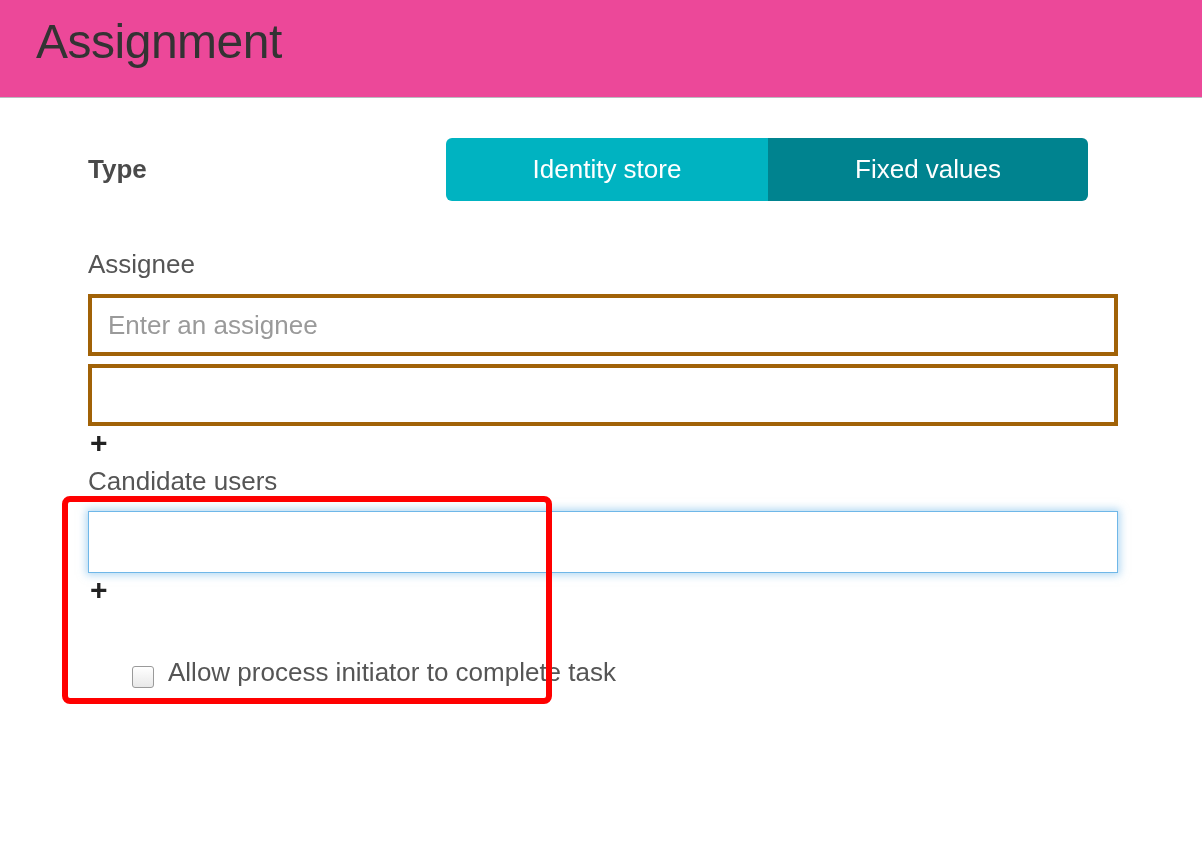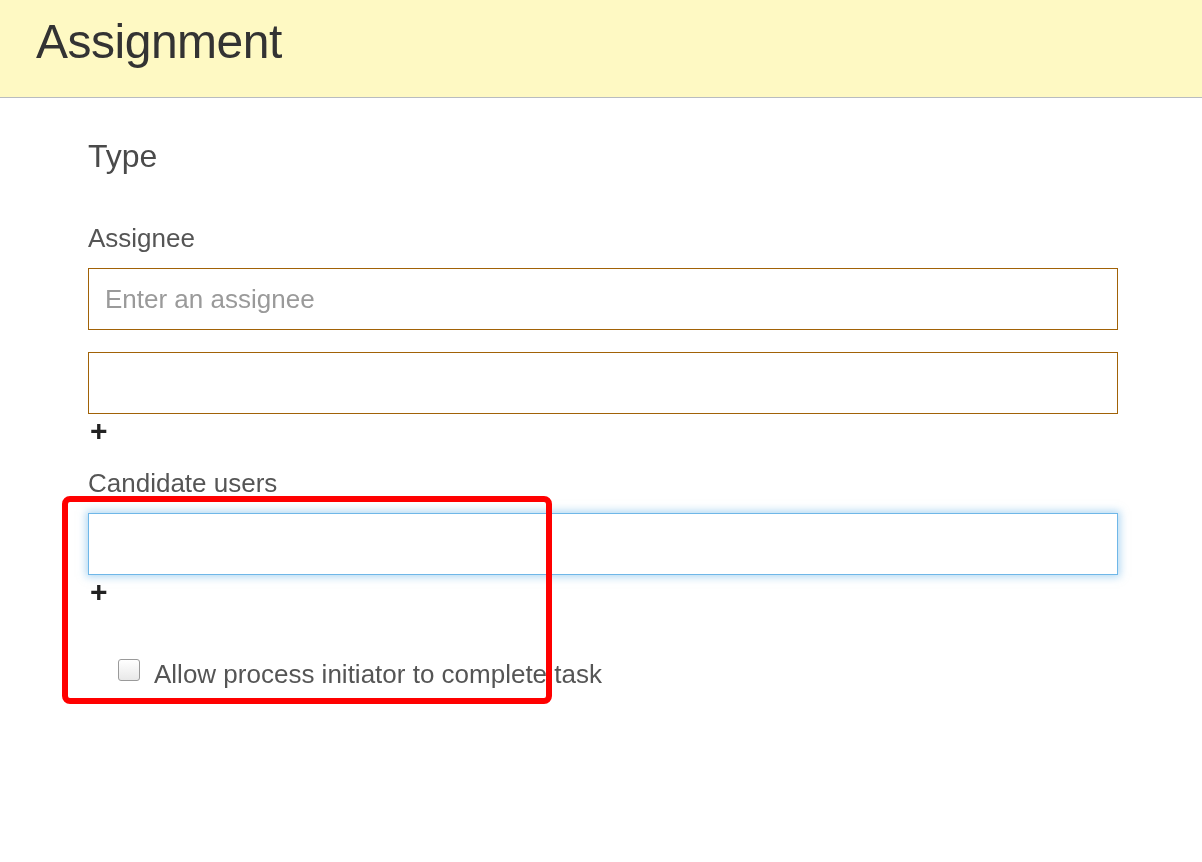--- a/index.html
+++ b/index.html
@@ -8,44 +8,45 @@
       padding: 0;
     }
     body {
       font-family: "Segoe UI", "Helvetica Neue", Arial, sans-serif;
       background: #ffffff;
       width: 1202px;
       height: 862px;
       overflow: hidden;
     }
     .header {
-      background: #fef9c3;
+      background: #ec4899;
       padding: 14px 36px 28px 36px;
       border-bottom: 1px solid #b8bcc0;
     }
     .header-title {
       font-size: 48px;
       font-weight: 400;
       color: #333333;
       letter-spacing: -0.5px;
     }
     .content {
       padding: 40px 88px 0 88px;
       position: relative;
     }
     .row-type {
       display: flex;
       align-items: center;
       margin-bottom: 48px;
     }
     .type-label {
-      font-size: 32px;
+      font-size: 26px;
       color: #4a4a4a;
       width: 358px;
       flex-shrink: 0;
+      font-weight: bold;
     }
     .toggle-group {
       display: flex;
       border-radius: 6px;
       overflow: hidden;
     }
     .toggle-btn {
       border: none;
       color: #ffffff;
       font-size: 26px;
@@ -56,32 +57,32 @@
     }
     .toggle-btn.identity {
       background: #00b3c1;
       width: 322px;
     }
     .toggle-btn.fixed {
       background: #00838f;
       width: 320px;
     }
     .field-group {
-      margin-bottom: 22px;
+      margin-bottom: 8px;
     }
     .field-label {
       font-size: 26px;
       color: #555555;
       margin-bottom: 14px;
       display: block;
     }
     .text-input {
       width: 1030px;
       height: 62px;
-      border: 1px solid #a16207;
+      border: 4px solid #a16207;
       font-size: 26px;
       color: #333;
       padding: 0 16px;
       font-family: inherit;
       outline: none;
     }
     .text-input::placeholder {
       color: #9a9a9a;
     }
     .text-input.focused {
@@ -94,23 +95,23 @@
       font-size: 30px;
       font-weight: 700;
       color: #222222;
       cursor: pointer;
       padding: 2px 0 0 2px;
       line-height: 1;
       font-family: inherit;
     }
     .checkbox-row {
       display: flex;
-      align-items: flex-start;
+      align-items: flex-end;
       margin-top: 52px;
-      margin-left: 30px;
+      margin-left: 44px;
     }
     .checkbox-box {
       width: 22px;
       height: 22px;
       border: 1px solid #9a9a9a;
       border-radius: 3px;
       background: linear-gradient(#ffffff, #e8e8e8);
       margin-right: 14px;
       cursor: pointer;
       flex-shrink: 0;
@@ -134,20 +135,24 @@
 <body>
 
 <div class="header">
   <h1 class="header-title">Assignment</h1>
 </div>
 
 <div class="content">
 
   <div class="row-type">
     <div class="type-label">Type</div>
+    <div class="toggle-group">
+      <button class="toggle-btn identity">Identity store</button>
+      <button class="toggle-btn fixed">Fixed values</button>
+    </div>
   </div>
 
   <div class="field-group">
     <label class="field-label">Assignee</label>
     <input type="text" class="text-input" placeholder="Enter an assignee" style="">
   </div>
 
   <div class="field-group">
     <input type="text" class="text-input" style="">
     <button class="plus-btn">

